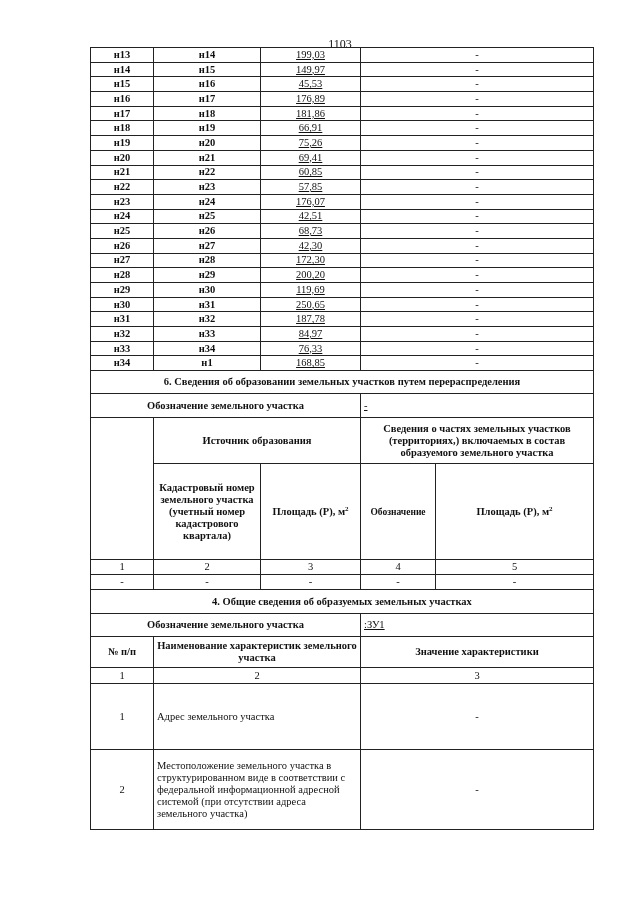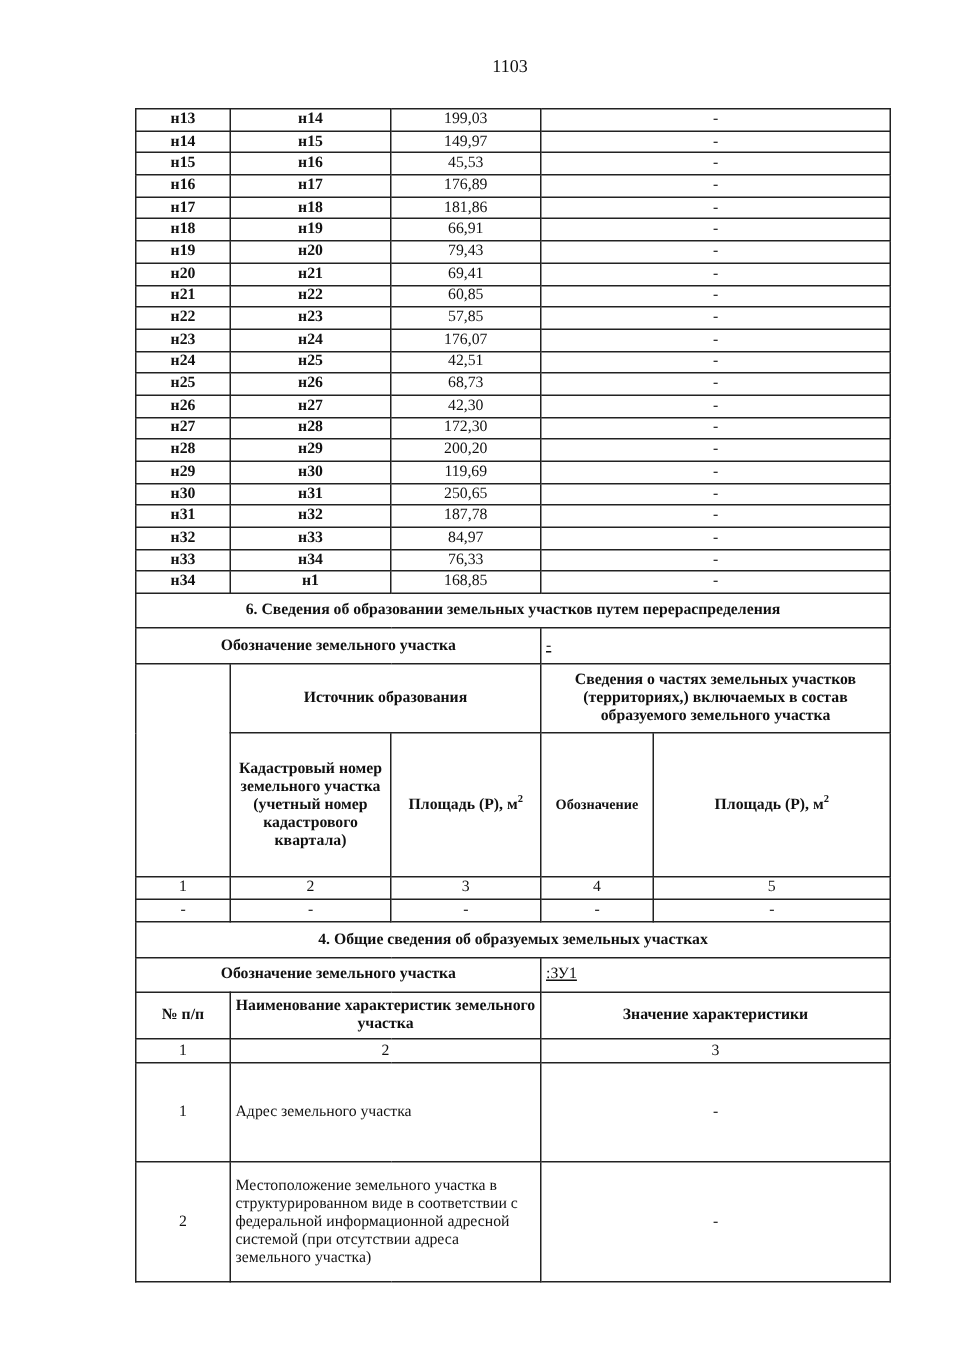--- a/index.html
+++ b/index.html
@@ -1,22 +1,22 @@
 <!DOCTYPE html>
 <html><head>
   <meta charset="utf-8">
   <style>
     html, body { margin: 0; padding: 0; background: #ffffff; }
     body { width: 640px; height: 905px; position: relative; overflow: hidden;
            font-family: "Liberation Serif", serif; color: #111; }
     .page-num { position: absolute; top: 37px; left: 0; width: 680px; text-align: center; font-size: 12px; }
-    table { position: absolute; left: 90px; top: 72px; width: 503px; border-collapse: collapse; table-layout: fixed; }
+    table { position: absolute; left: 90px; top: 47px; width: 503px; border-collapse: collapse; table-layout: fixed; }
     td { border: 1px solid #222; padding: 0 3px; font-size: 10.5px; text-align: center; vertical-align: middle; line-height: 12px; overflow: hidden; }
     tr.pt td { height: 13.7px; line-height: 12px; padding: 0; font-weight: bold; }
-    tr.pt td.num { font-weight: normal; }
+    tr.pt td.num { font-weight: normal; text-decoration: underline; }
     tr.pt td.dash { font-weight: normal; }
     .b { font-weight: bold; }
     .left { text-align: left; }
     .u { text-decoration: underline; font-weight: normal; }
     sup { font-size: 7px; line-height: 0; }
     .small { font-size: 9.5px; }
   </style>
 </head>
 <body>
 
@@ -63,21 +63,21 @@
       </tr>
       <tr class="pt">
         <td>н18</td>
         <td>н19</td>
         <td class="num">66,91</td>
         <td class="dash" colspan="2">-</td>
       </tr>
       <tr class="pt">
         <td>н19</td>
         <td>н20</td>
-        <td class="num">79,43</td>
+        <td class="num">75,26</td>
         <td class="dash" colspan="2">-</td>
       </tr>
       <tr class="pt">
         <td>н20</td>
         <td>н21</td>
         <td class="num">69,41</td>
         <td class="dash" colspan="2">-</td>
       </tr>
       <tr class="pt">
         <td>н21</td>

